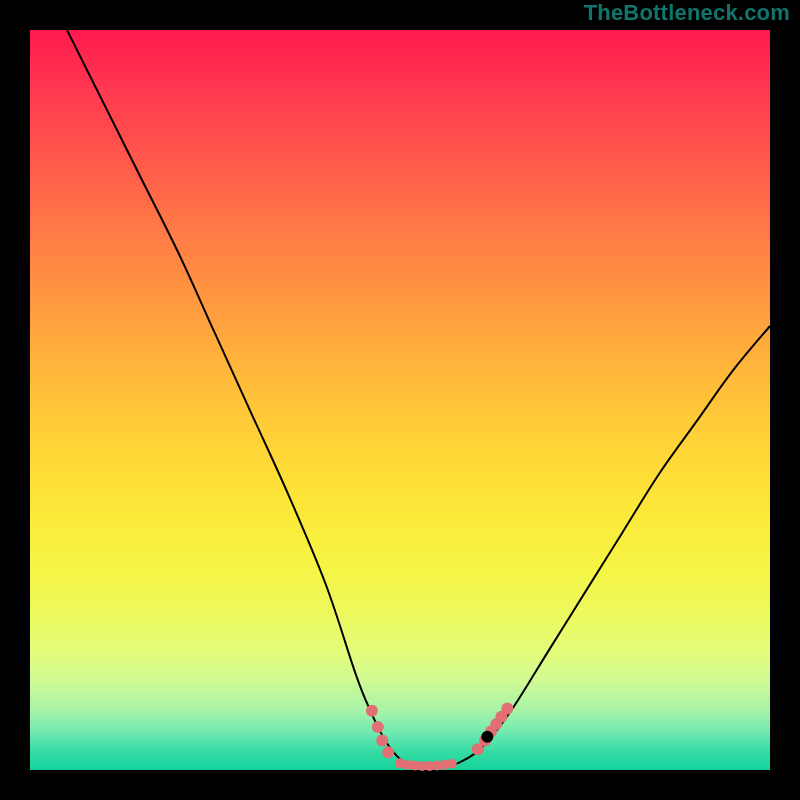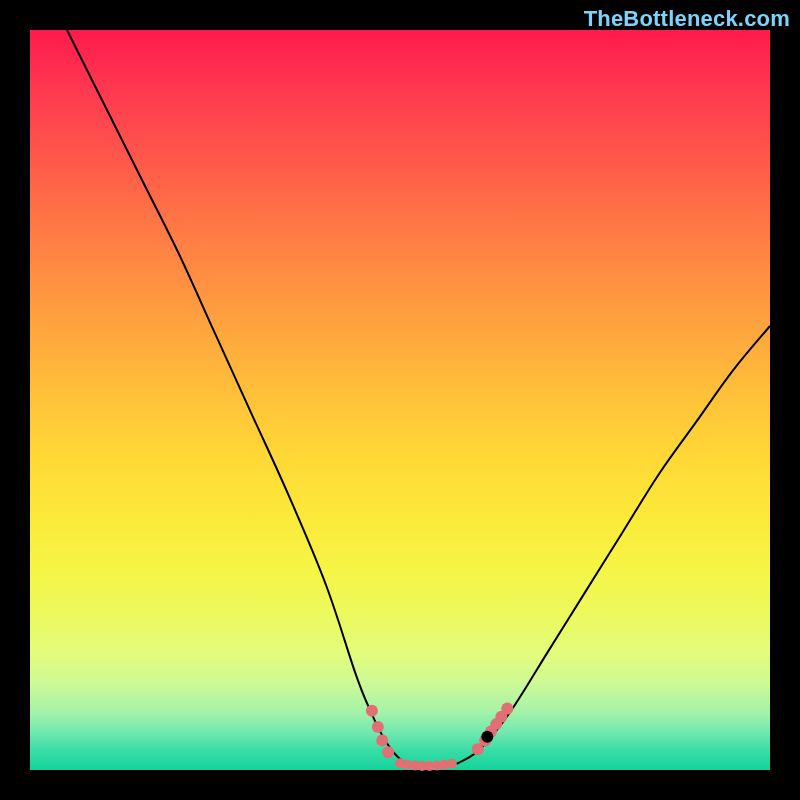--- a/index.html
+++ b/index.html
@@ -40,23 +40,23 @@
       #e4fc7a 84%,
       #cffa94 88%,
       #a7f3a8 92%,
       #6fe8b0 95%,
       #36dca5 97.5%,
       #14d39c 100%
     );
   }
   .watermark {
     position: absolute;
-    top: 6px;
+    top: 0;
     right: 10px;
-    color: #7dd3fc;
+    color: #0f766e;
     font-size: 22px;
     font-weight: 600;
     letter-spacing: 0.2px;
     font-family: Arial, Helvetica, sans-serif;
   }
   svg.curve {
     position: absolute;
     left: 0;
     top: 0;
     width: 740px;

